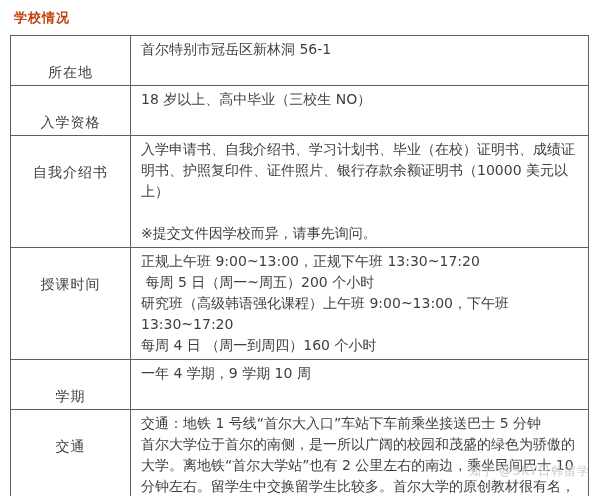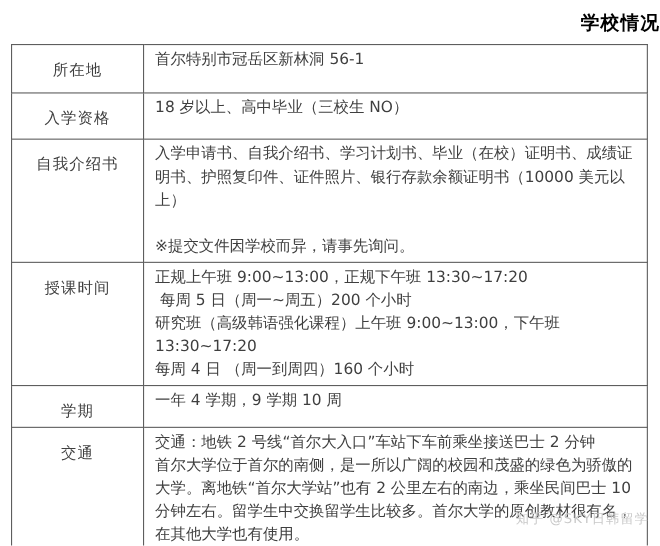--- a/index.html
+++ b/index.html
@@ -8,46 +8,45 @@
     background: #ffffff;
   }
   body {
     width: 600px;
     height: 496px;
     position: relative;
     overflow: hidden;
     font-family: "DejaVu Sans", sans-serif;
   }
   .page-title {
-    font-size: 17px;
+    font-size: 13px;
     font-weight: bold;
-    color: #000000;
+    color: #c2410c;
     margin: 9px 0 8px 14px;
     letter-spacing: 1px;
-    text-align: right;
   }
   table.info-table {
     border-collapse: collapse;
     table-layout: fixed;
     width: 579px;
     margin-left: 10px;
   }
   table.info-table th,
   table.info-table td {
     border: 1px solid #5e5e5e;
     vertical-align: top;
     color: #3f3f3f;
     font-size: 14px;
     line-height: 21px;
     font-weight: normal;
   }
   table.info-table th {
     width: 115px;
     text-align: center;
-    padding: 13px 2px 2px 2px;
+    padding: 26px 2px 2px 2px;
     letter-spacing: 1px;
     margin-top: 36px;
   }
   table.info-table td {
     padding: 3px 6px 3px 10px;
   }
   tr:nth-child(1) { height: 44px; }
   tr:nth-child(2) { height: 42px; }
   tr:nth-child(3) { height: 86px; }
   tr:nth-child(4) { height: 90px; }
@@ -106,20 +105,20 @@
       </tr>
       <tr>
         <th>学期</th>
         <td>
           <div class="line">一年 4 学期，9 学期 10 周</div>
         </td>
       </tr>
       <tr>
         <th>交通</th>
         <td>
-          <div class="line">交通：地铁 2 号线“首尔大入口”车站下车前乘坐接送巴士 2 分钟</div>
+          <div class="line">交通：地铁 1 号线“首尔大入口”车站下车前乘坐接送巴士 5 分钟</div>
           <div class="line">首尔大学位于首尔的南侧，是一所以广阔的校园和茂盛的绿色为骄傲的大学。离地铁“首尔大学站”也有 2 公里左右的南边，乘坐民间巴士 10 分钟左右。留学生中交换留学生比较多。首尔大学的原创教材很有名，在其他大学也有使用。</div>
         </td>
       </tr>
     </tbody>
 </table>
 
 <div class="watermark">知乎 @SKY日韩留学</div>
 
 </body></html>

